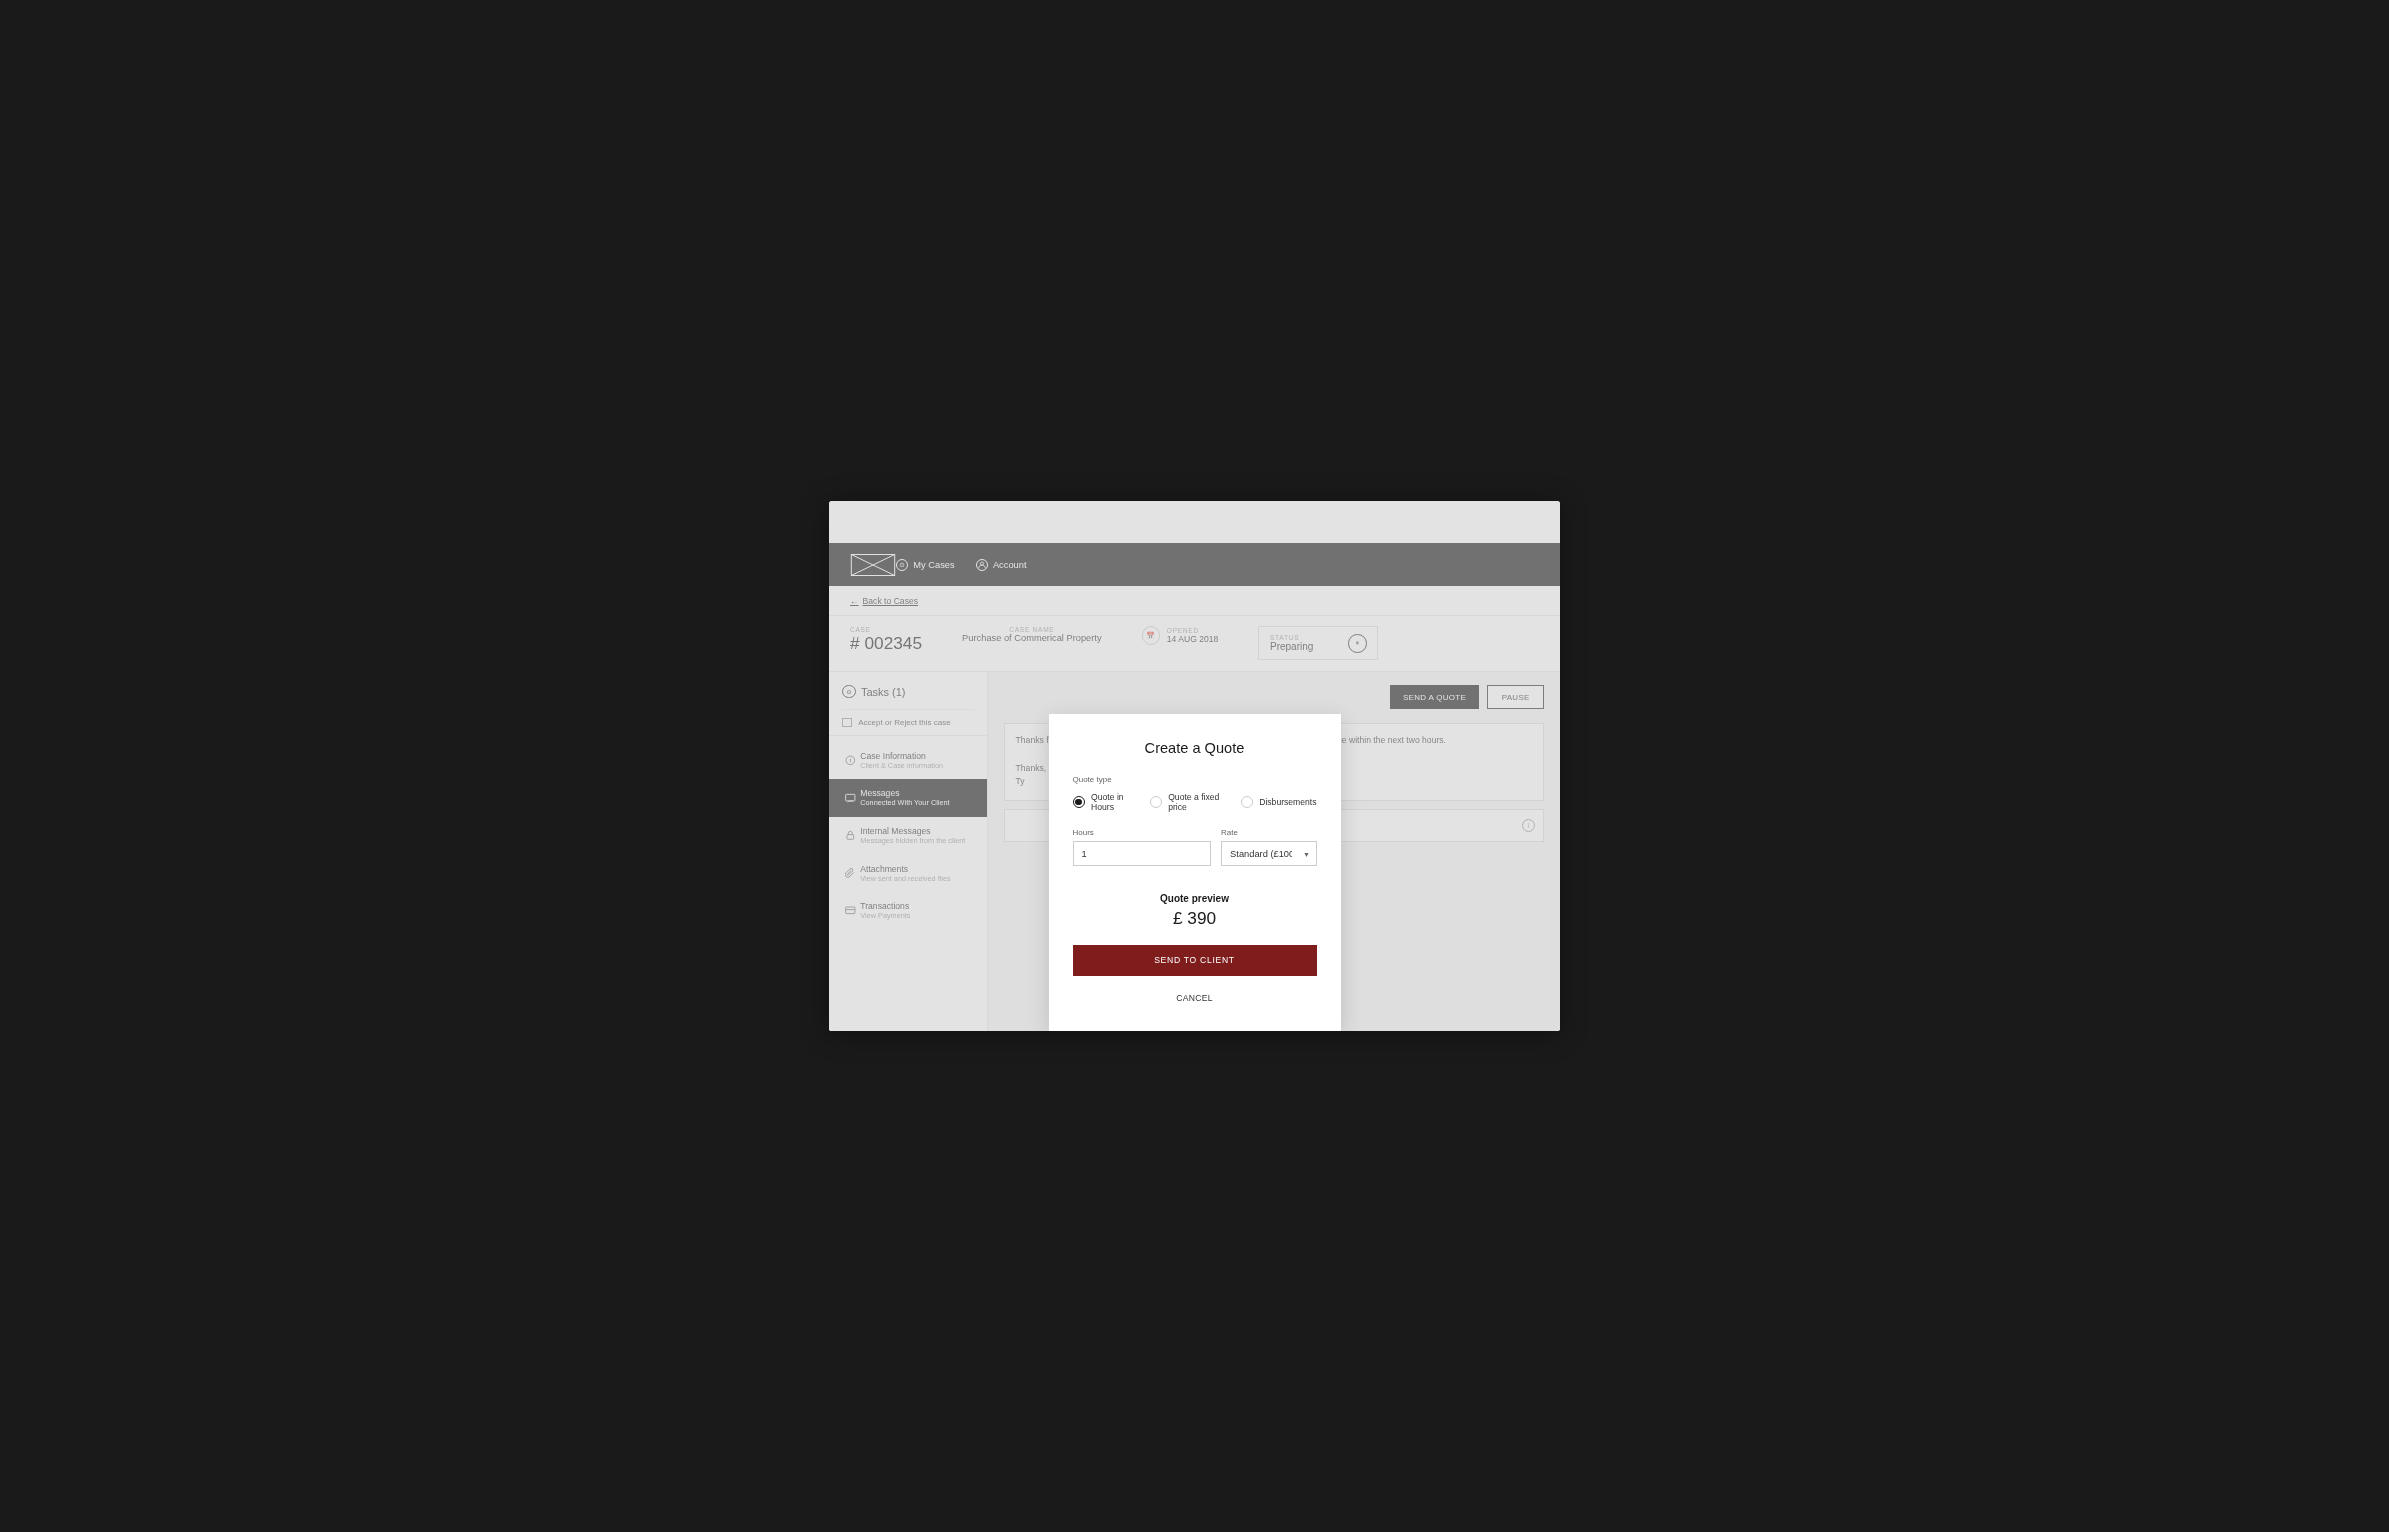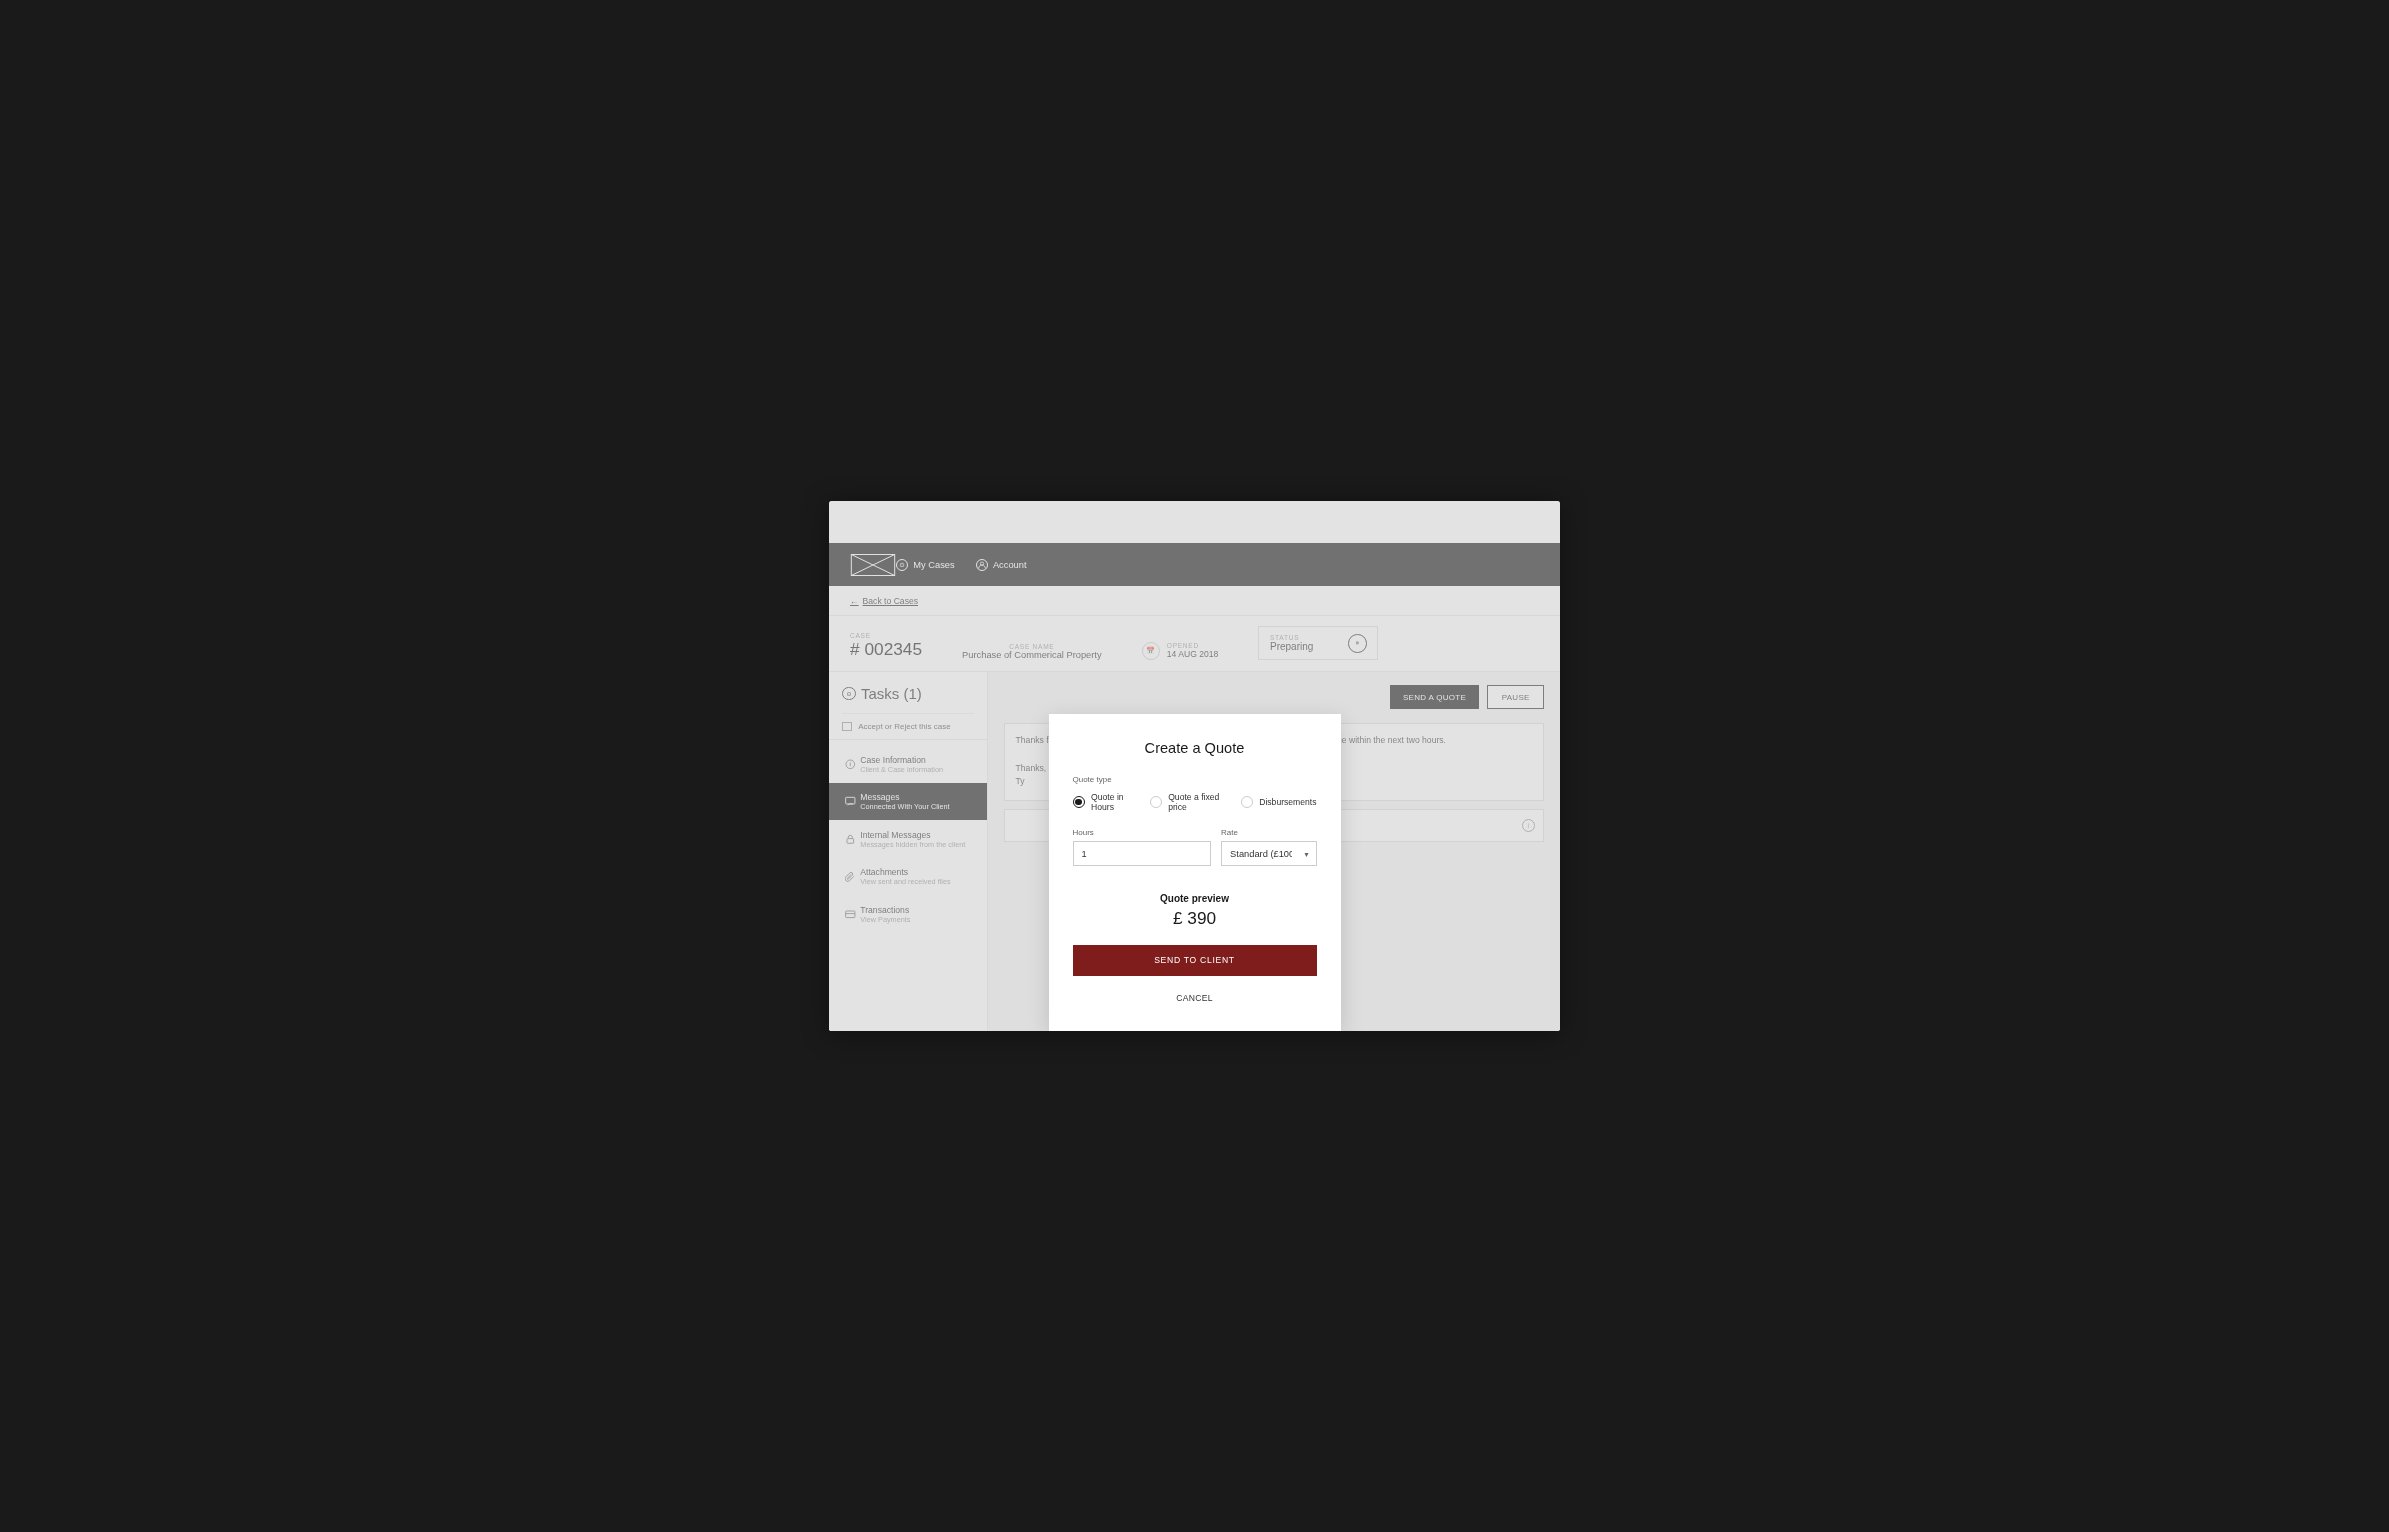--- a/index.html
+++ b/index.html
@@ -81,21 +81,21 @@
       align-items: center;
       gap: 4px;
       font-size: 8.6px;
       color: #333;
       text-decoration: underline;
       cursor: pointer;
     }
     
     .case-info-bar {
       display: flex;
-      align-items: flex-end;
+      align-items: flex-start;
       padding: 10.6px 21px;
       border-bottom: 0.7px solid #e8e8e8;
       background: #fff;
       gap: 40px;
     }
     .case-number-section .case-label {
       font-size: 6.6px;
       color: #999;
       letter-spacing: 0.7px;
       text-transform: uppercase;
@@ -201,21 +201,21 @@
       width: 13.3px;
       height: 13.3px;
       border: 1px solid #333;
       border-radius: 50%;
       display: flex;
       align-items: center;
       justify-content: center;
       font-size: 6px;
     }
     .tasks-title {
-      font-size: 15px;
+      font-size: 11px;
       color: #333;
       font-weight: 500;
     }
     .task-item {
       display: flex;
       align-items: center;
       gap: 6.6px;
       padding: 8px 0;
       border-top: 0.7px solid #eee;
     }

